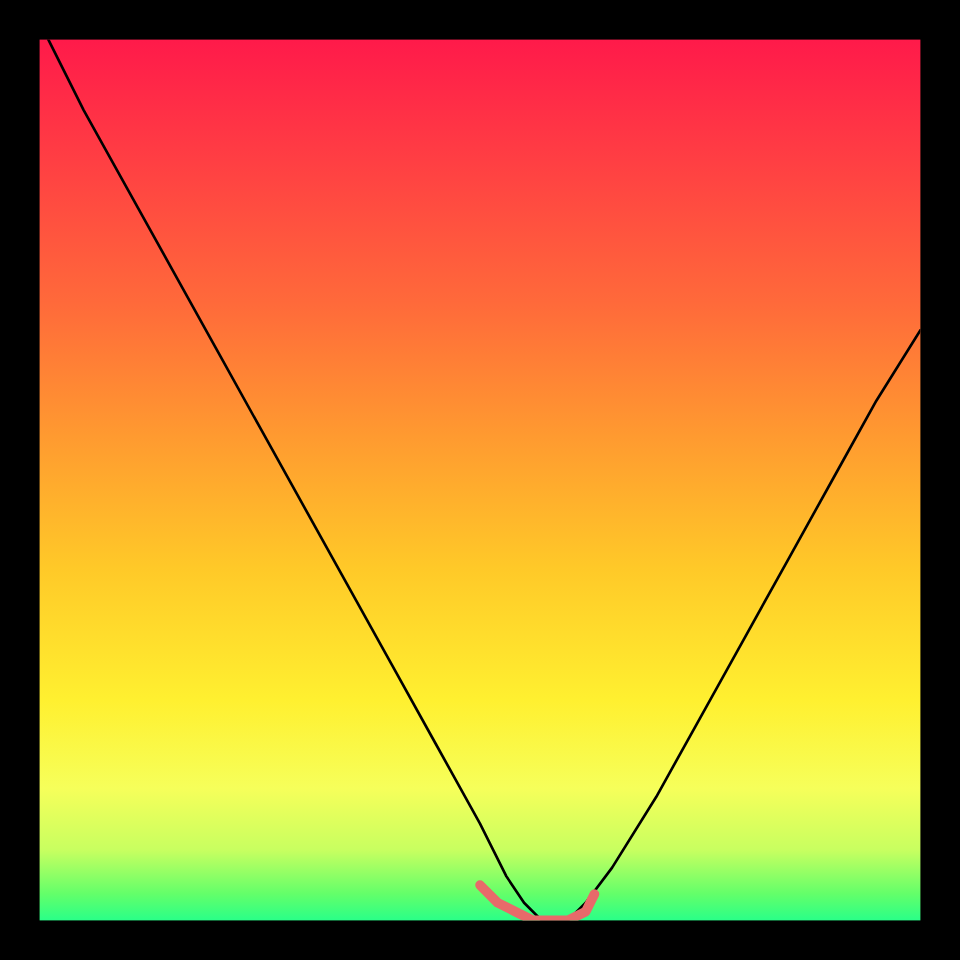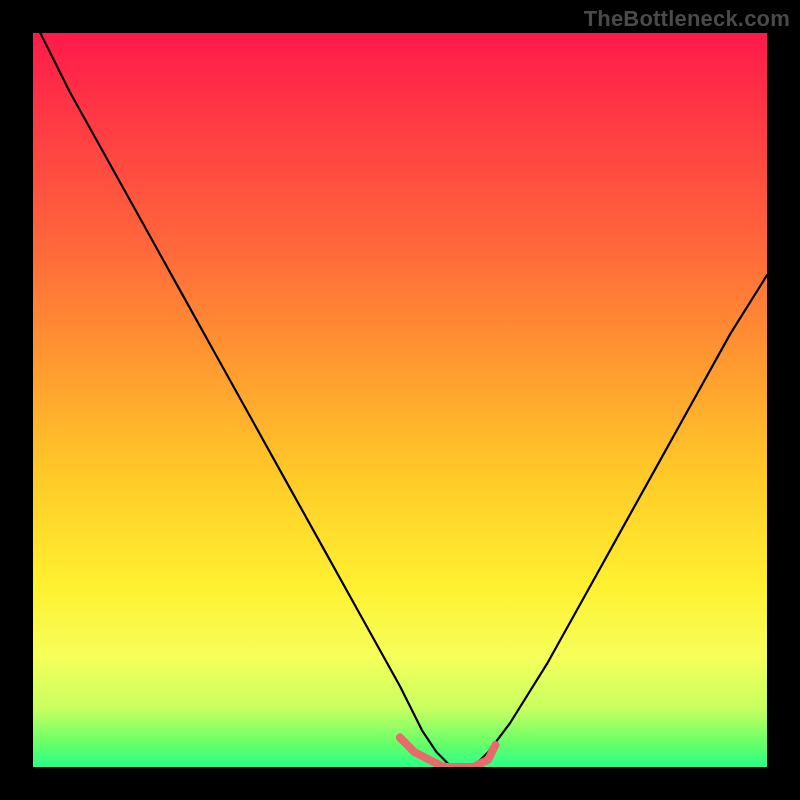--- a/index.html
+++ b/index.html
@@ -61,14 +61,13 @@
 
 <div class="frame">
 
   <div class="plot-area">
     <svg class="curve-svg" viewBox="0 0 734 734" preserveAspectRatio="none">
       <path id="curve-main" fill="none" stroke="#000000" stroke-width="2.2" stroke-linejoin="round" stroke-linecap="round" d="M7.3 0.0 L36.7 58.7 L73.4 124.8 L110.1 190.8 L146.8 256.9 L183.5 323.0 L220.2 389.0 L256.9 455.1 L293.6 521.1 L330.3 587.2 L367.0 653.3 L389.0 697.3 L403.7 719.3 L418.4 734.0 L440.4 734.0 L455.1 719.3 L477.1 690.0 L513.8 631.2 L550.5 565.2 L587.2 499.1 L623.9 433.1 L660.6 367.0 L697.3 300.9 L734.0 242.2"></path>
       <path id="curve-hl" fill="none" stroke="#e86a6a" stroke-width="8" stroke-linejoin="round" stroke-linecap="round" d="M367.0 704.6 L381.7 719.3 L396.4 726.7 L411.0 734.0 L425.7 734.0 L440.4 734.0 L455.1 726.7 L462.4 712.0"></path>
     </svg>
   </div>
 
-  <div class="watermark">TheBottleneck.com</div>
 </div>
 
 </body></html>

